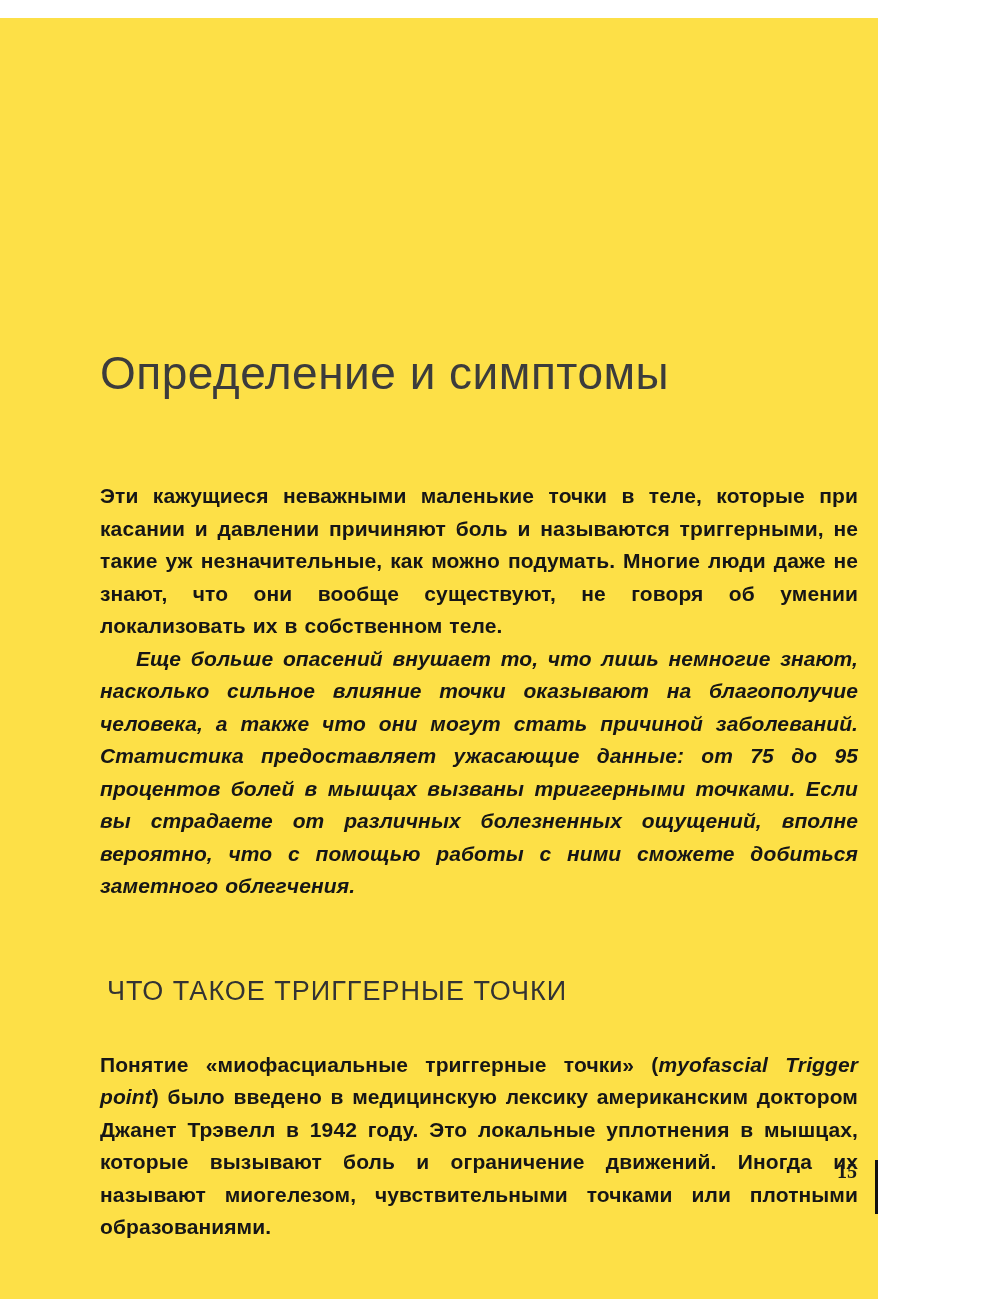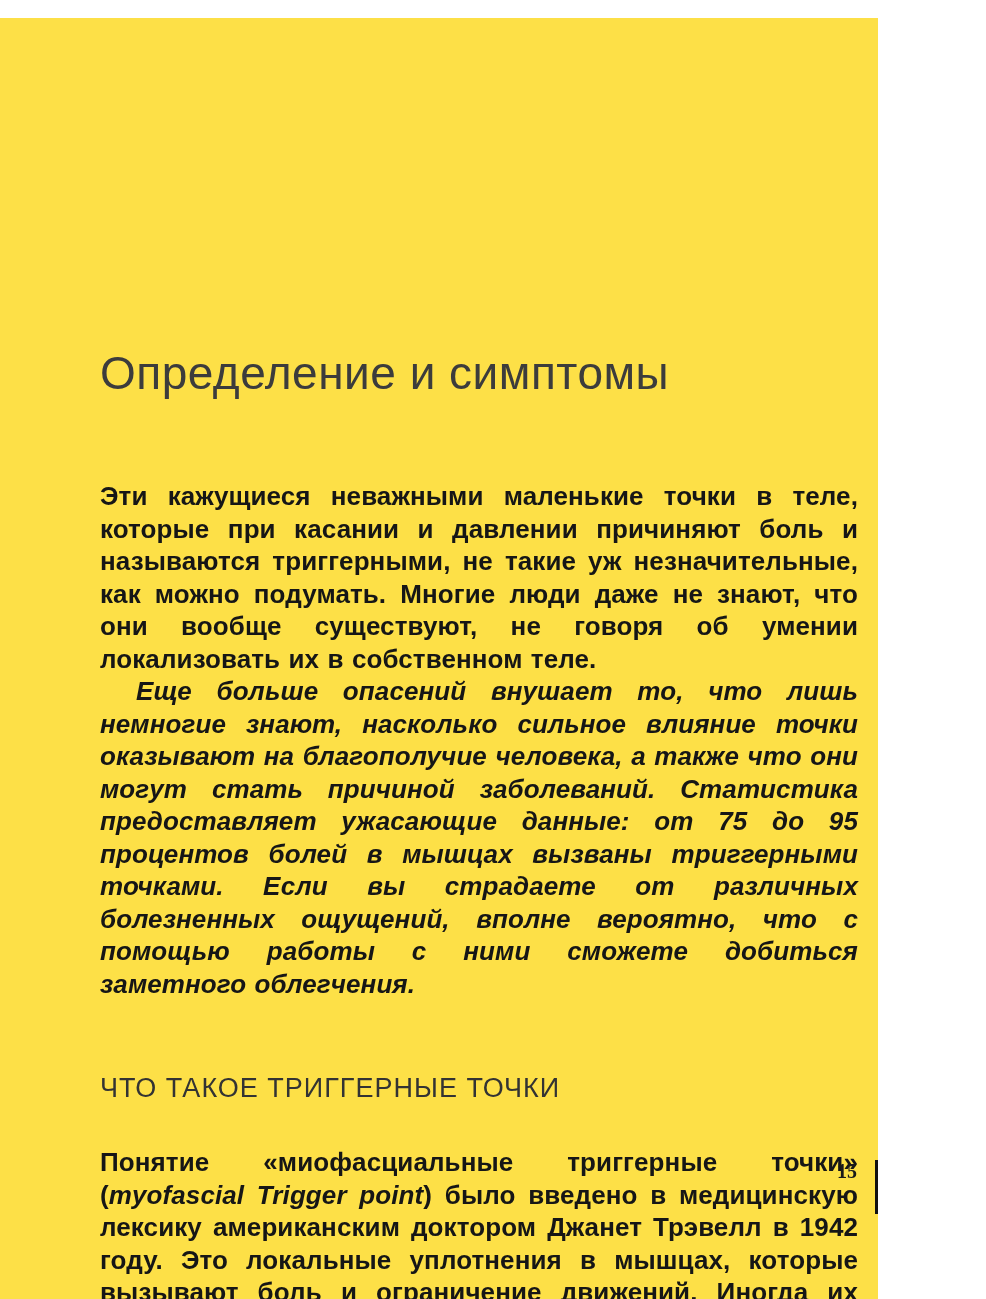--- a/index.html
+++ b/index.html
@@ -34,38 +34,38 @@
     padding-top: 330px;
     font-size: 46px;
     line-height: 50px;
     font-weight: 400;
     letter-spacing: 0.5px;
     color: #3c3c3c;
     font-family: "Liberation Sans", "DejaVu Sans", sans-serif;
   }
   .body-text {
     margin: 0;
-    font-size: 26px;
+    font-size: 21px;
     line-height: 32.5px;
     font-weight: 700;
     letter-spacing: 0.1px;
     word-spacing: 1px;
     color: #161616;
     text-align: justify;
     font-family: "Liberation Sans", "DejaVu Sans", sans-serif;
   }
   .para-1 {
     margin-top: 82px;
   }
   .para-2 {
     text-indent: 36px;
     font-style: italic;
   }
   .section-heading {
-    margin: 0;
+    margin: 7px;
     margin-top: 72px;
     font-size: 27px;
     line-height: 32px;
     font-weight: 400;
     letter-spacing: 1px;
     color: #333333;
     text-transform: none;
     font-family: "Liberation Sans", "DejaVu Sans", sans-serif;
   }
   .para-3 {

